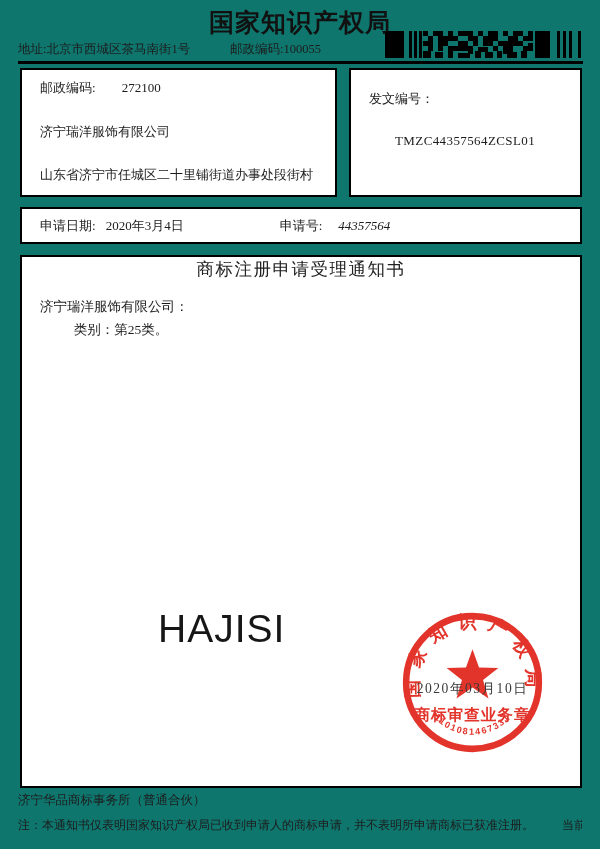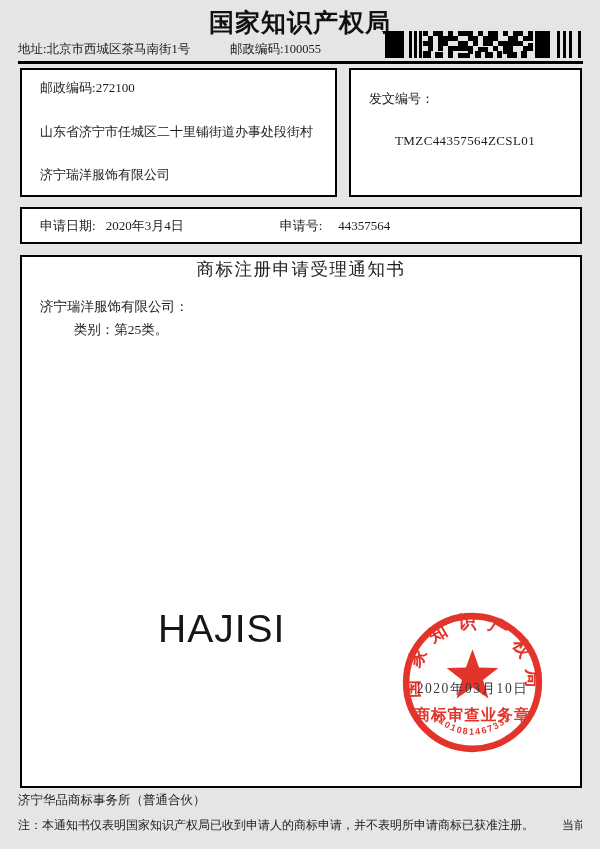--- a/index.html
+++ b/index.html
@@ -1,46 +1,46 @@
 <!DOCTYPE html>
 <html><head>
 <meta charset="utf-8">
 <style>
   * { margin:0; padding:0; box-sizing:border-box; }
   html,body { background:#ffffff; }
   .page {
-    position:relative; width:600px; height:849px; background:#e5e5e5;
+    position:relative; width:600px; height:849px; background:#0f766e;
     font-family:"Liberation Serif","DejaVu Serif",serif; color:#1c1c1c;
     overflow:hidden; margin:0 auto;
   }
   .doc-title {
     position:absolute; top:6px; left:0; width:100%; text-align:center;
     font-size:25px; font-weight:bold; letter-spacing:1px; color:#111;
   }
   .hdr-address { position:absolute; top:41px; left:18px; font-size:12.5px; }
   .hdr-postal  { position:absolute; top:41px; left:230px; font-size:12.5px; }
   .barcode { position:absolute; top:31px; left:385px; width:200px; height:27px; }
   .thick-rule { position:absolute; top:61px; left:18px; width:565px; height:3px; background:#000; }
 
   .box { border:2px solid #000; position:absolute; background:#fff; }
   .recipient-box { top:68px; left:20px; width:317px; height:129px;
     display:flex; flex-direction:column; justify-content:space-between;
     padding:9px 8px 11px 18px; font-size:13px; }
   .recipient-line { white-space:nowrap; }
-  .recipient-postal-value { }
+  .recipient-postal-value { margin-left:26px; }
 
   .docno-box { top:68px; left:349px; width:233px; height:129px; font-size:13px; }
   .docno-label { position:absolute; top:20px; left:18px; }
   .docno-value { position:absolute; top:63px; left:44px; font-size:13px; letter-spacing:0.4px; }
 
   .app-box { top:207px; left:20px; width:562px; height:37px;
     display:flex; align-items:center; font-size:13px; padding-left:18px; white-space:nowrap; }
   .app-date-value { margin-left:10px; }
   .app-no-label { margin-left:96px; }
-  .app-no-value { margin-left:16px; }
+  .app-no-value { margin-left:16px;font-style:italic; }
 
   .main-box { top:255px; left:20px; width:562px; height:533px; }
   .notice-title { text-align:center; margin-top:0; font-size:17.5px; letter-spacing:1.5px; color:#222; }
   .salutation { margin:17px 18px 0 18px; font-size:13.5px; }
   .para { margin:0 14px 0 18px; font-size:13.5px; line-height:27px; text-indent:2.5em; }
   .trademark { position:absolute; left:90px; top:350px; font-size:39px; color:#161616;
     font-family:Liberation Sans, sans-serif; letter-spacing:1px;margin-left:46px; }
   .stamp { position:absolute; left:360px; top:335px; width:181px; height:181px; opacity:0.93; }
 
   .agency { position:absolute; top:792px; left:18px; font-size:12.5px; }
@@ -112,22 +112,22 @@
       <rect x="193" y="0" width="2.5" height="27"></rect>
     </g>
   </svg>
 
   <div class="thick-rule"></div>
 
   <div class="box recipient-box">
     <div class="recipient-line">
       <span>邮政编码:</span><span class="recipient-postal-value">272100</span>
     </div>
+    <div class="recipient-line">济宁瑞洋服饰有限公司</div>
     <div class="recipient-line">山东省济宁市任城区二十里铺街道办事处段街村</div>
-    <div class="recipient-line">济宁瑞洋服饰有限公司</div>
   </div>
 
   <div class="box docno-box">
     <div class="docno-label">发文编号：</div>
     <div class="docno-value">TMZC44357564ZCSL01</div>
   </div>
 
   <div class="box app-box">
     <span>申请日期:</span>
     <span class="app-date-value">2020年3月4日</span>

